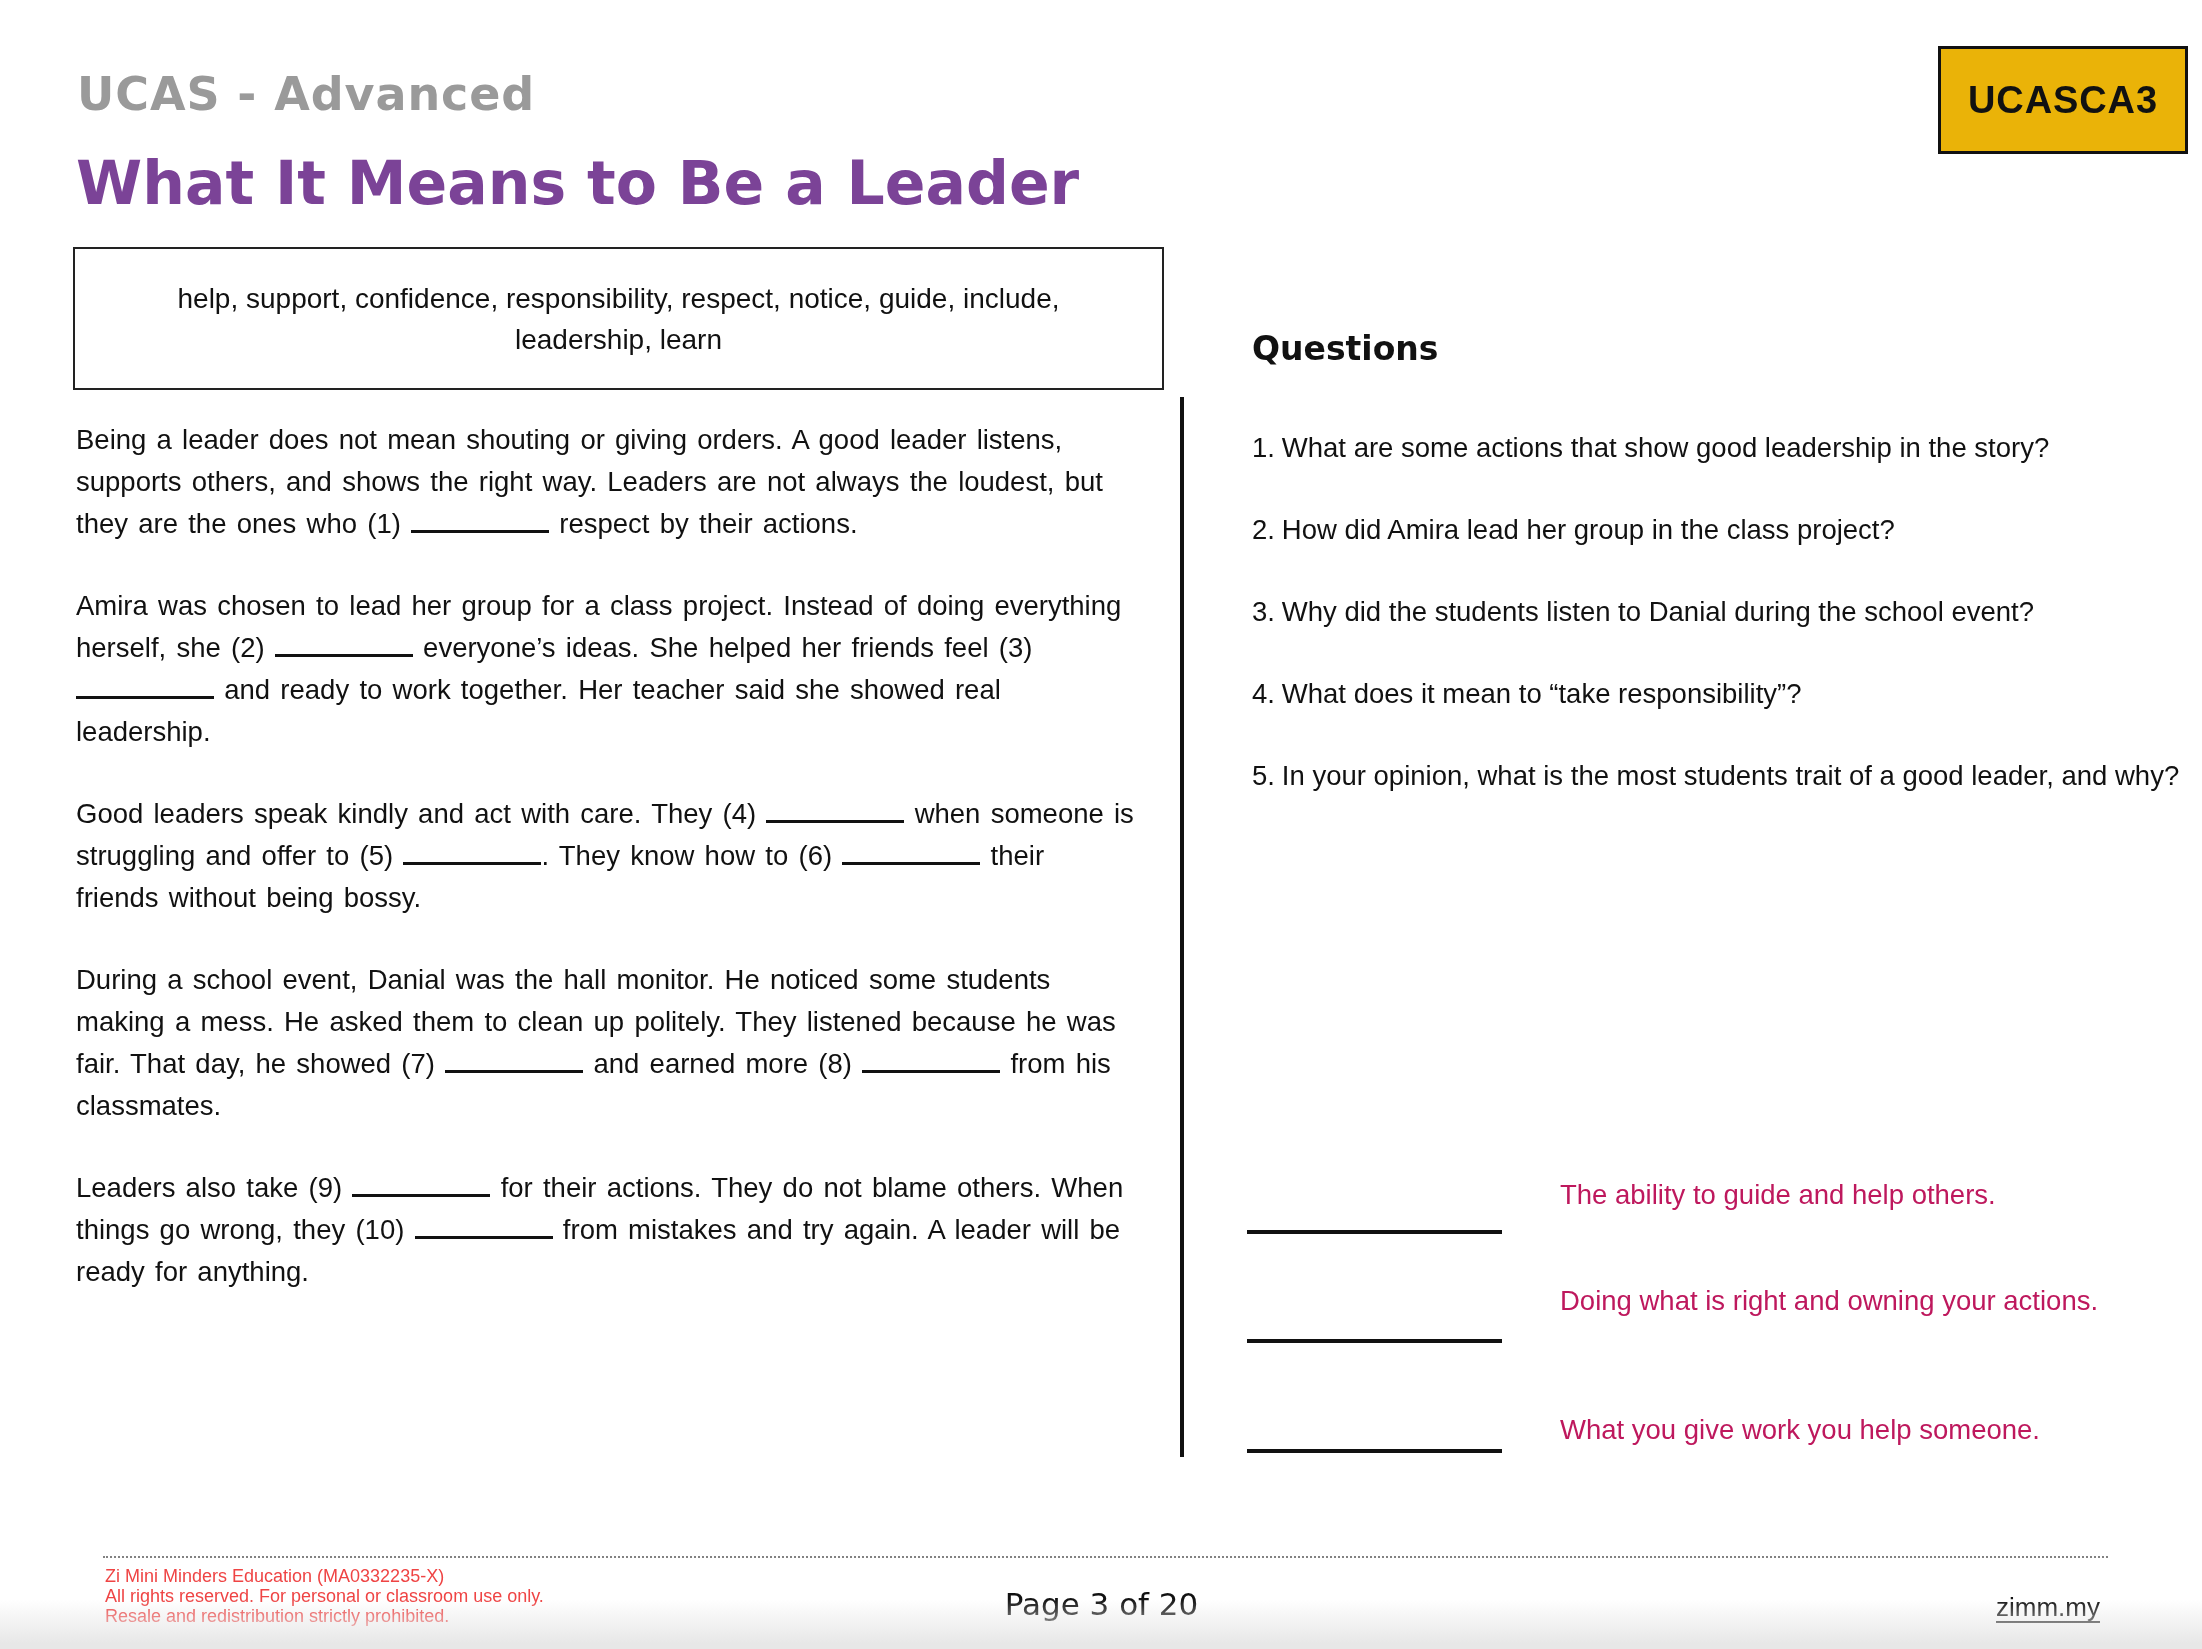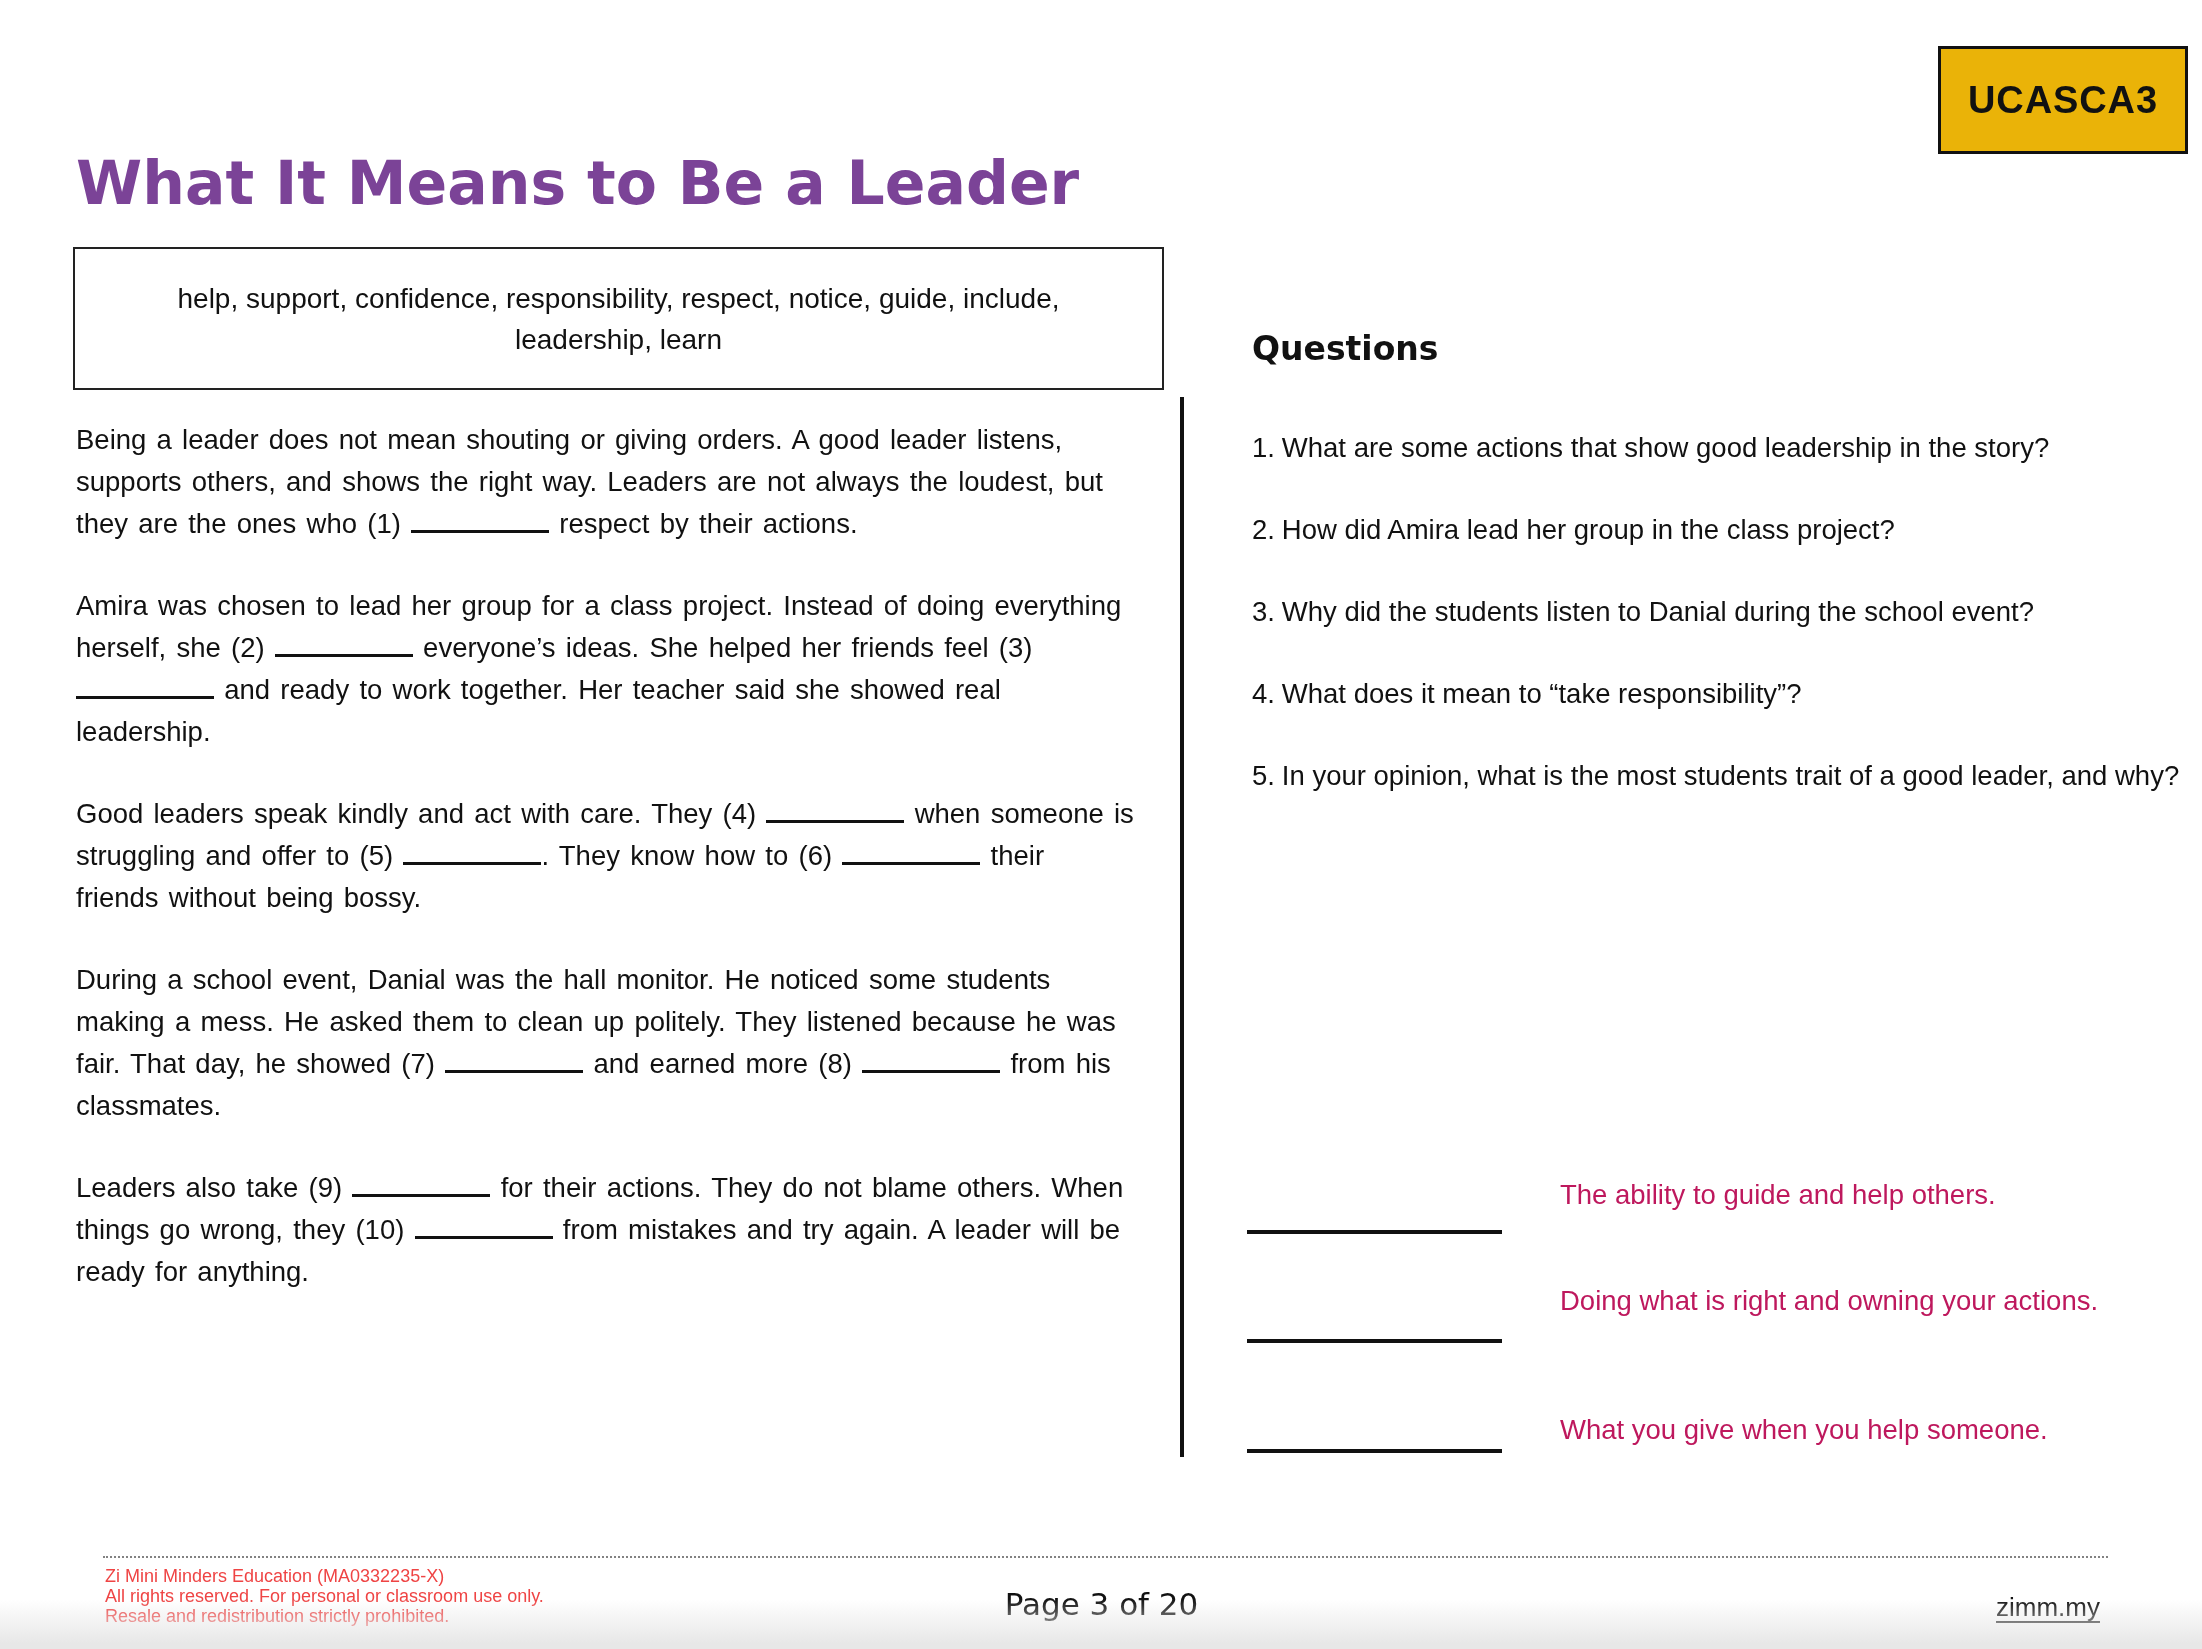--- a/index.html
+++ b/index.html
@@ -103,20 +103,21 @@
     position:absolute; left:0; bottom:0; width:2203px; height:50px;
     background:linear-gradient(180deg, rgba(233,233,233,0) 0%, #e7e7e7 90%);
     pointer-events:none;
   }
 </style>
 </head>
 <body>
 
 <div class="sheet">
 
+  <div class="course-label">UCAS - Advanced</div>
 
   <div class="page-title">What It Means to Be a Leader</div>
 
   <div class="code-badge">UCASCA3</div>
 
   <div class="word-bank">
     <div class="word-bank-text">help, support, confidence, responsibility, respect, notice, guide, include,
 leadership, learn</div>
   </div>
 
@@ -155,21 +156,21 @@
     </div>
   </div>
 
   <div class="matching">
     <div class="match-def d0">The ability to guide and help others.</div>
     <div class="match-blank b0"></div>
 
     <div class="match-def d1">Doing what is right and owning your actions.</div>
     <div class="match-blank b1"></div>
 
-    <div class="match-def d2">What you give when you help someone.</div>
+    <div class="match-def d2">What you give work you help someone.</div>
     <div class="match-blank b2"></div>
   </div>
 
   <div class="footer-divider"></div>
 
   <div class="footer-left">
     <div>Zi Mini Minders Education (MA0332235-X)</div>
     <div>All rights reserved. For personal or classroom use only.</div>
     <div>Resale and redistribution strictly prohibited.</div>
   </div>

